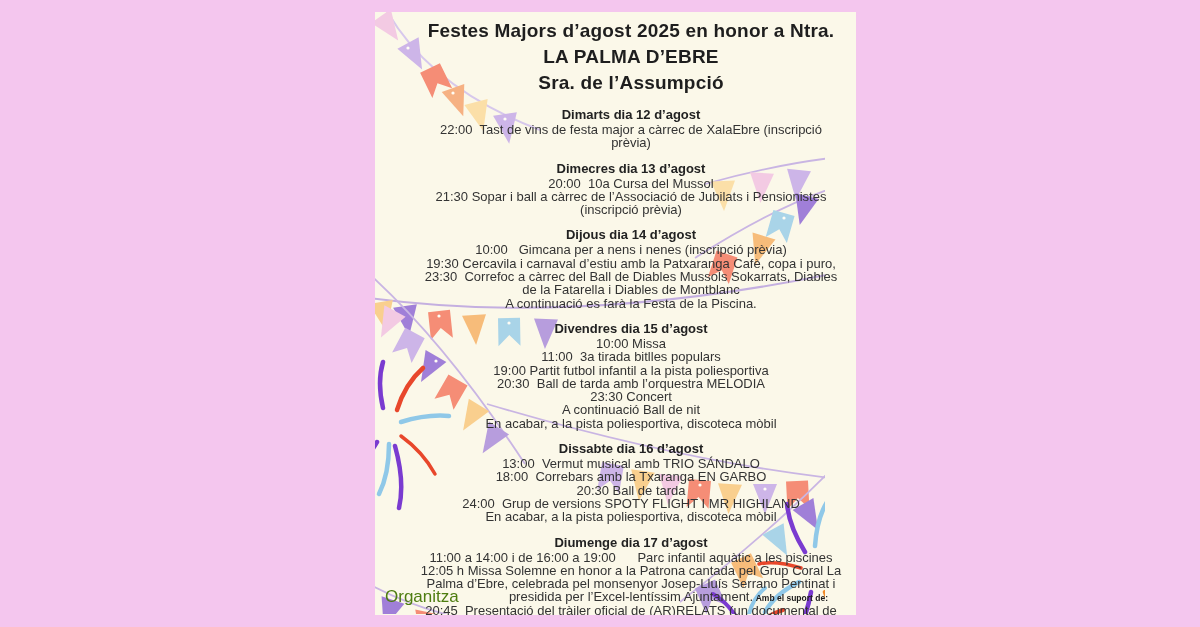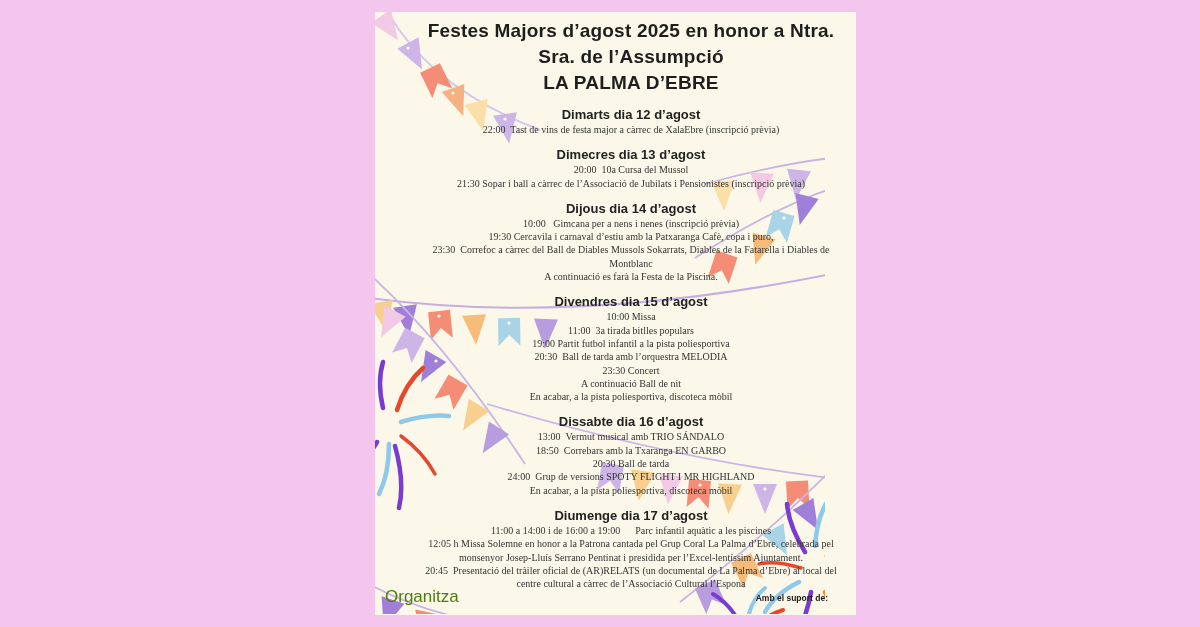--- a/index.html
+++ b/index.html
@@ -22,23 +22,22 @@
   .title-line{
     display:block;font-weight:bold;font-size:19px;line-height:26px;
     color:#1e1e1e;letter-spacing:.2px;white-space:nowrap;
   }
   .day{margin-top:12px;}
   .day:first-of-type{}
   .day h2{
     margin:0 0 1px 0;font-size:13px;line-height:14px;font-weight:bold;color:#222;
   }
   .day p{
-    margin:0;font-size:10px;line-height:13.3px;color:#333;
+    margin:0;font-size:13px;line-height:13.3px;color:#333;
     white-space:pre-wrap;
-    font-family:Liberation Serif, serif;
   }
   .organitza{
     position:absolute;z-index:2;left:10px;bottom:8px;
     font-size:17px;font-weight:normal;color:#4d7c0f;
   }
   .suport{
     position:absolute;z-index:2;right:28px;bottom:12px;
     font-size:8.5px;font-weight:bold;color:#1a1a1a;
   }
 </style>
@@ -159,22 +158,22 @@
     <g fill="none" stroke-linecap="round" stroke-width="4">
       <path d="M 362,606 Q 352,590 338,582" stroke="#7a3bd0"></path>
       <path d="M 374,602 Q 378,586 390,576" stroke="#8fc8e8"></path>
       <path d="M 384,610 Q 396,602 408,598" stroke="#e8472b"></path>
     </g>
   </svg>
 
   <div class="content">
     <h1 style="margin:0;">
       <span class="title-line">Festes Majors d’agost 2025 en honor a Ntra.</span>
+      <span class="title-line">LA PALMA D’EBRE</span>
       <span class="title-line">Sra. de l’Assumpció</span>
-      <span class="title-line">LA PALMA D’EBRE</span>
     </h1>
 
     <section class="day">
       <h2>Dimarts dia 12 d’agost</h2>
       <p>22:00  Tast de vins de festa major a càrrec de XalaEbre (inscripció prèvia)</p>
     </section>
 
     <section class="day">
       <h2>Dimecres dia 13 d’agost</h2>
       <p>20:00  10a Cursa del Mussol</p>
@@ -196,21 +195,21 @@
       <p>19:00 Partit futbol infantil a la pista poliesportiva</p>
       <p>20:30  Ball de tarda amb l’orquestra MELODIA</p>
       <p>23:30 Concert</p>
       <p>A continuació Ball de nit</p>
       <p>En acabar, a la pista poliesportiva, discoteca mòbil</p>
     </section>
 
     <section class="day">
       <h2>Dissabte dia 16 d’agost</h2>
       <p>13:00  Vermut musical amb TRIO SÁNDALO</p>
-      <p>18:50  Correbars amb la Txaranga EN GARBO</p>
+      <p>18:00  Correbars amb la Txaranga EN GARBO</p>
       <p>20:30 Ball de tarda</p>
       <p>24:00  Grup de versions SPOTY FLIGHT I MR HIGHLAND</p>
       <p>En acabar, a la pista poliesportiva, discoteca mòbil</p>
     </section>
 
     <section class="day">
       <h2>Diumenge dia 17 d’agost</h2>
       <p>11:00 a 14:00 i de 16:00 a 19:00      Parc infantil aquàtic a les piscines</p>
       <p>12:05 h Missa Solemne en honor a la Patrona cantada pel Grup Coral La Palma d’Ebre, celebrada pel monsenyor Josep-Lluís Serrano Pentinat i presidida per l’Excel-lentíssim Ajuntament.</p>
       <p>20:45  Presentació del tràiler oficial de (AR)RELATS (un documental de La Palma d’Ebre) al local del centre cultural a càrrec de l’Associació Cultural l’Espona</p>

